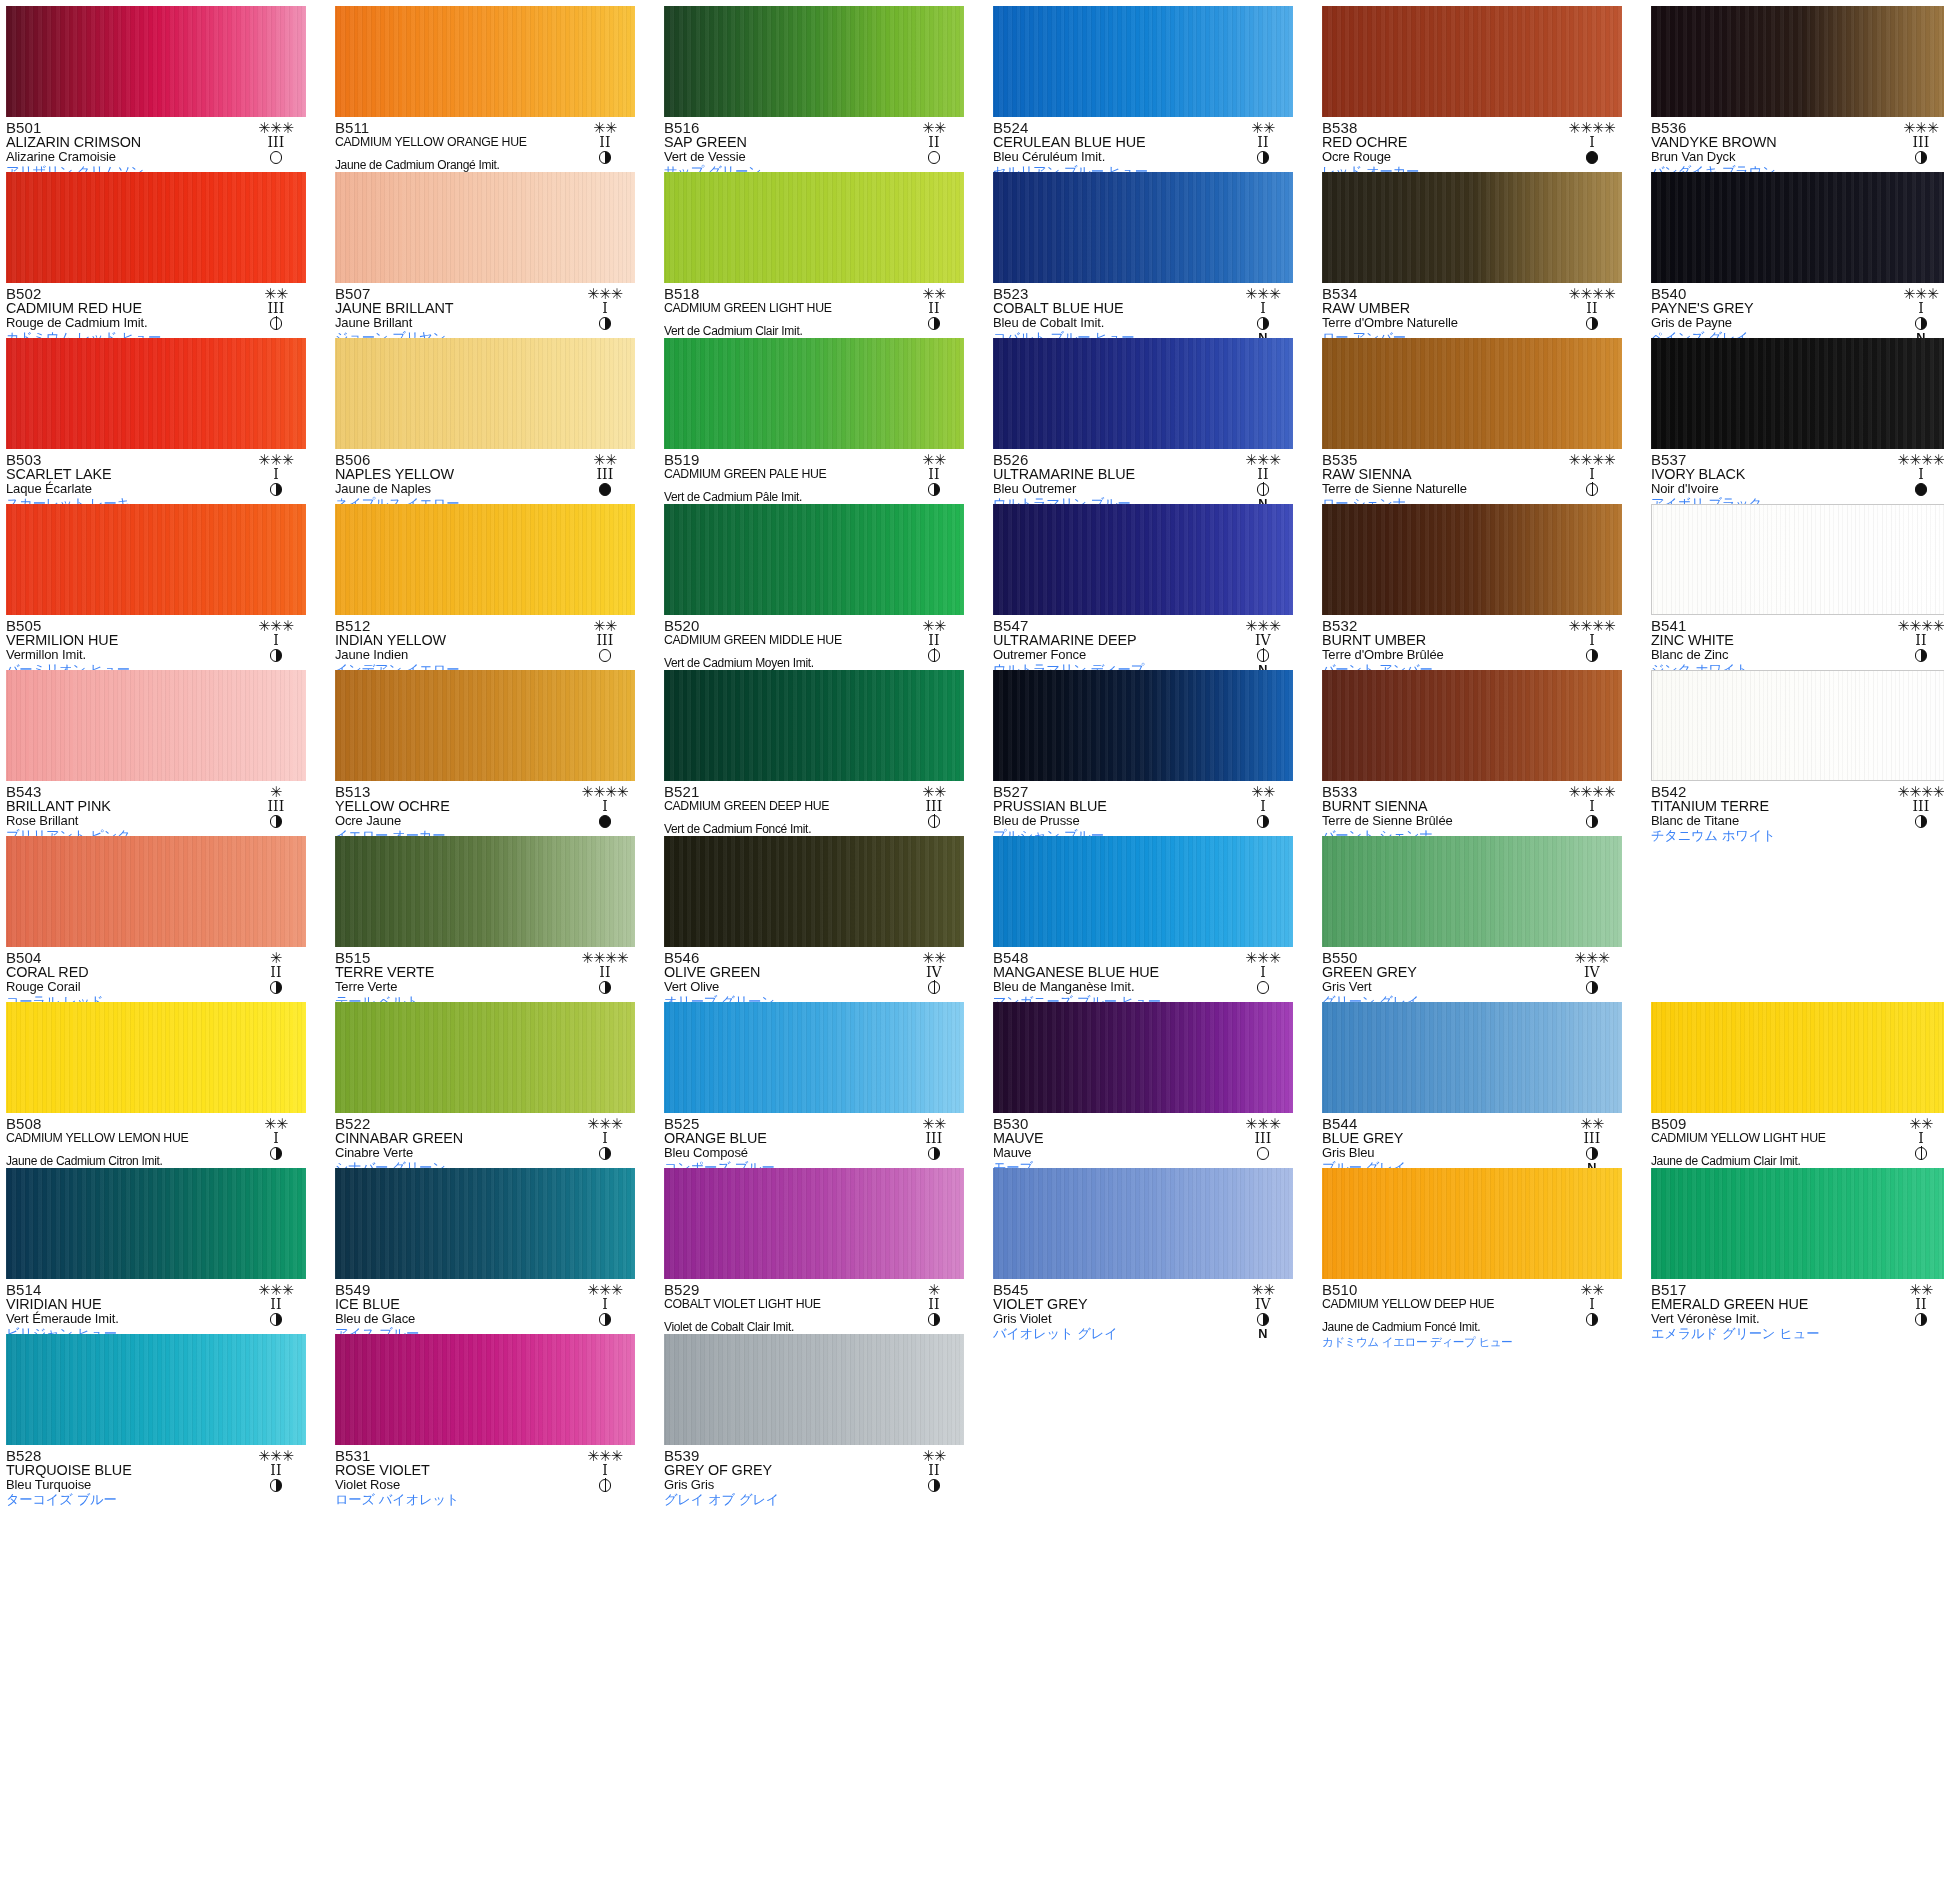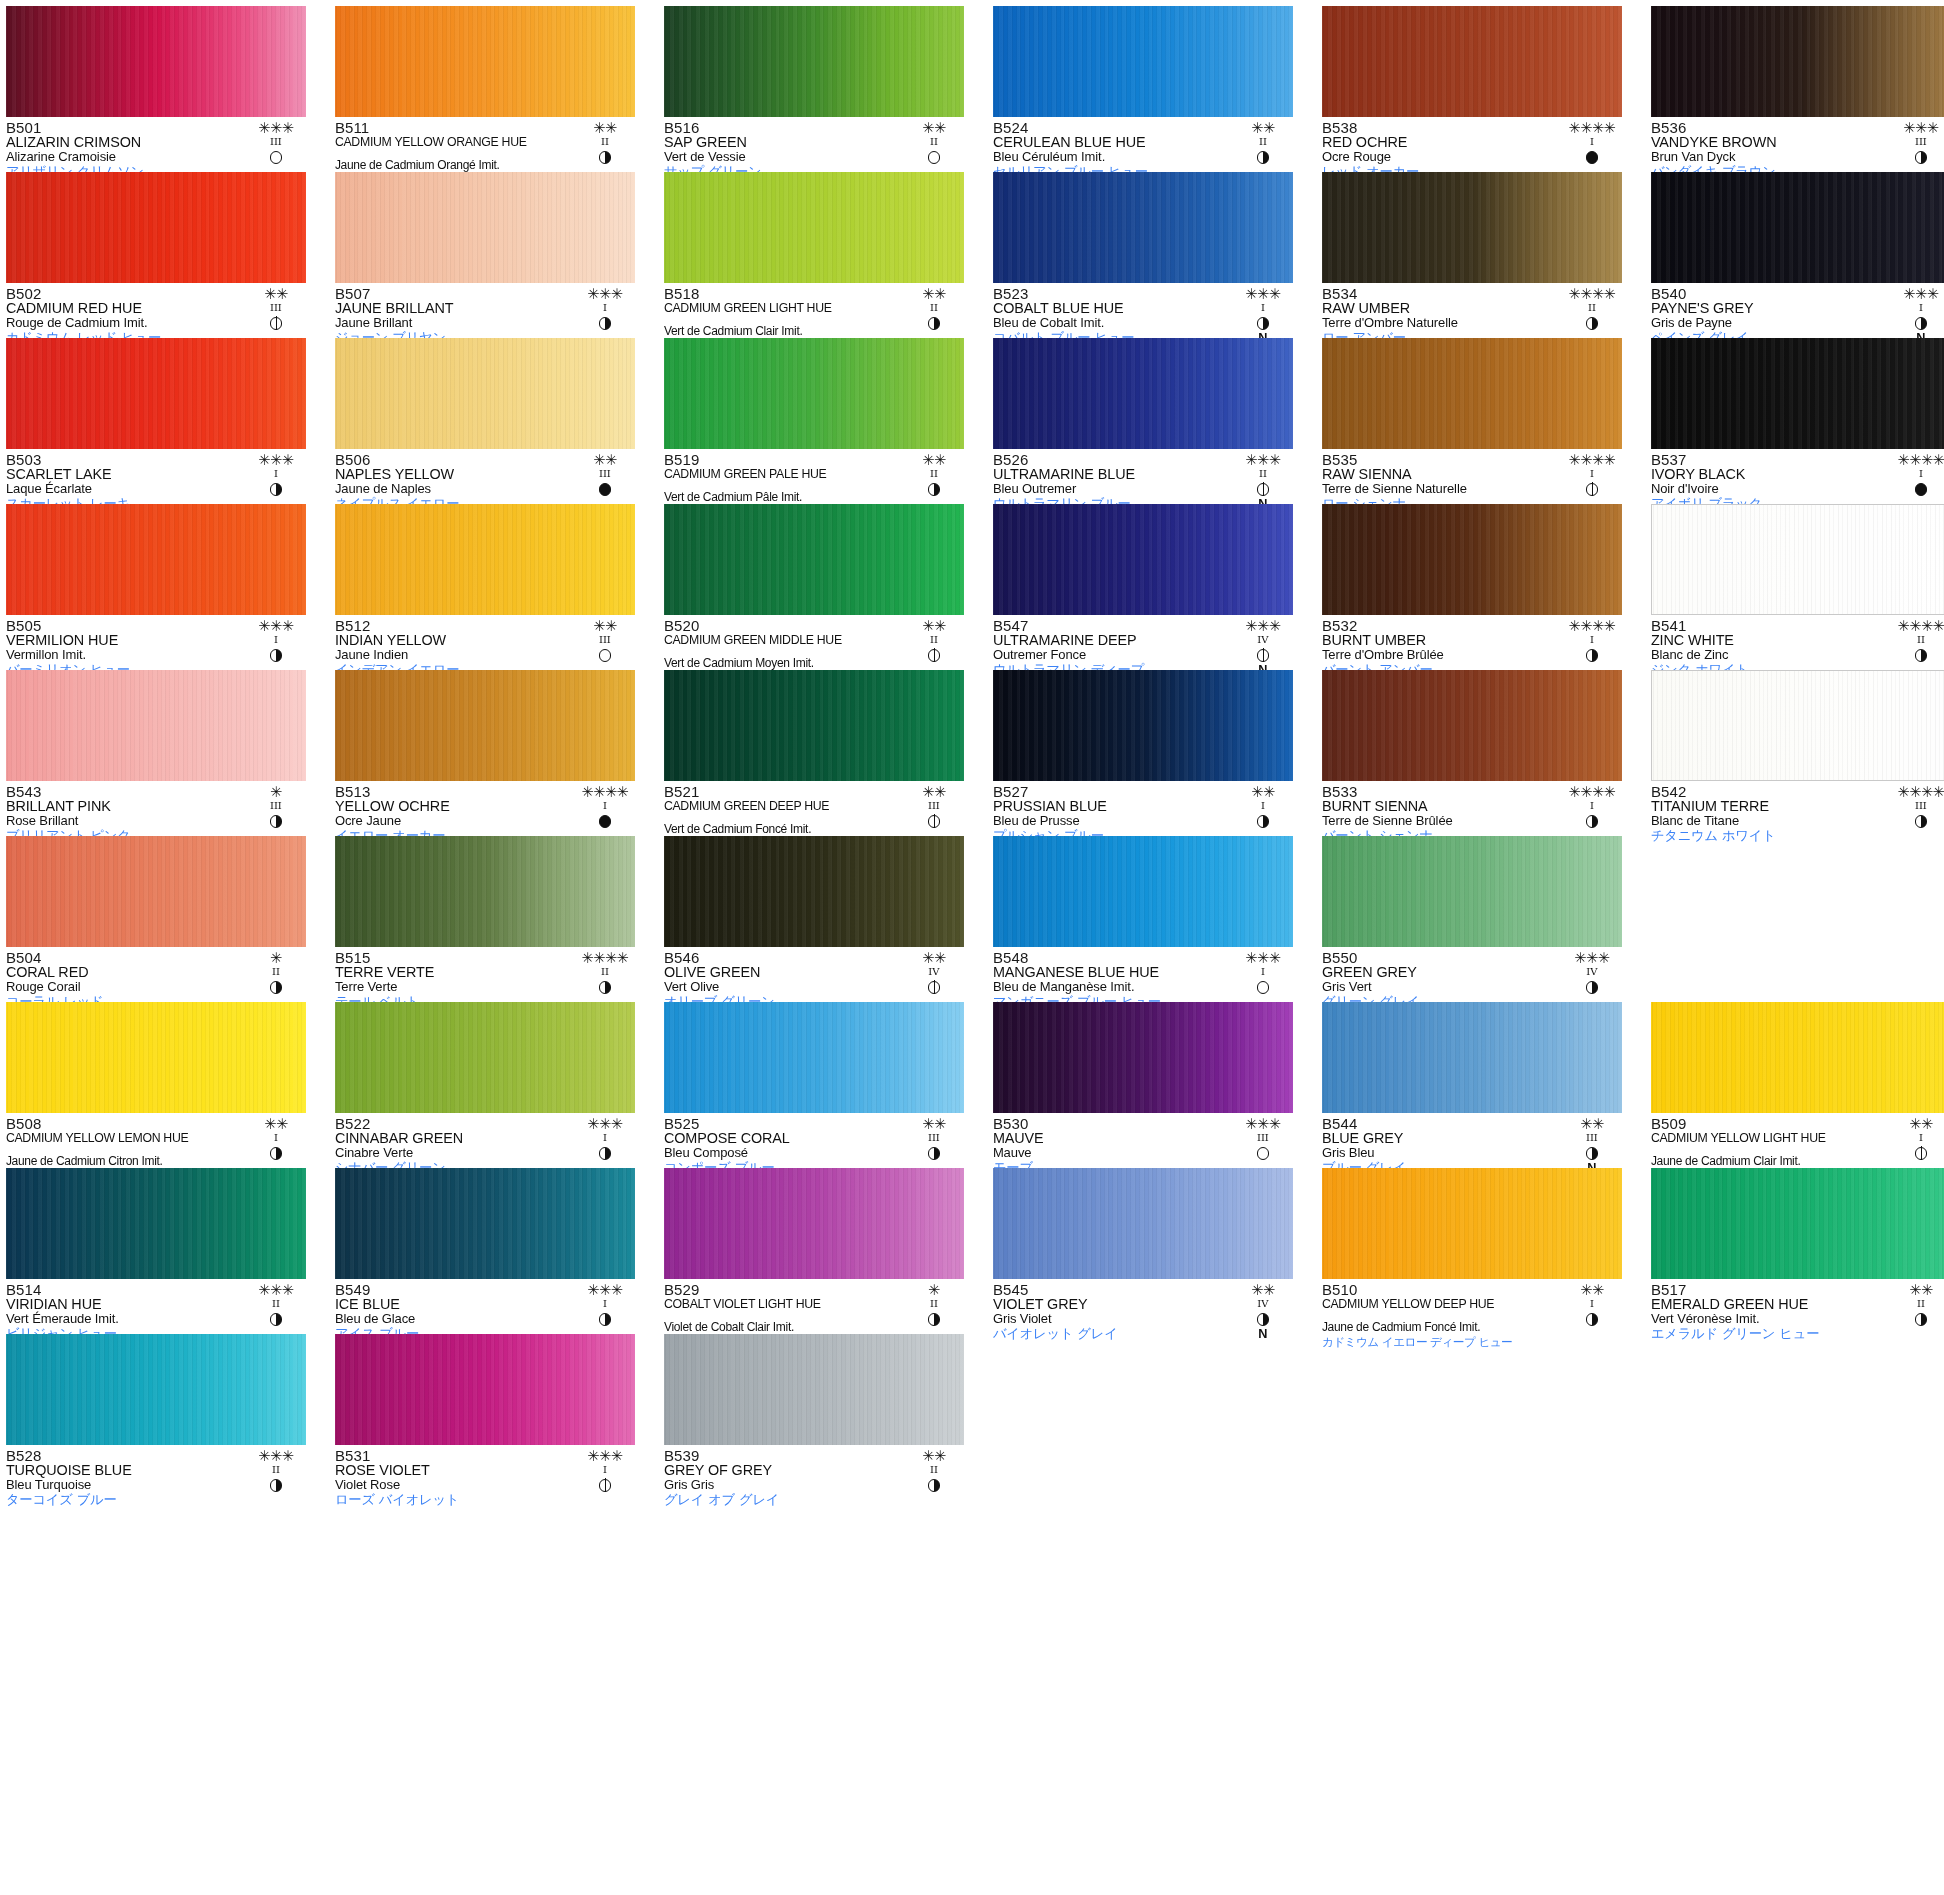--- a/index.html
+++ b/index.html
@@ -96,21 +96,21 @@
     left:240px;
     width:60px;
     text-align:center;
   }
   .m-stars{
     font-size:14.6px;line-height:15.6px;color:#111;letter-spacing:-0.5px;
     font-family:"DejaVu Sans","Liberation Sans",sans-serif;
     white-space:nowrap;
   }
   .m-series{
-    font-size:10px;line-height:14.6px;color:#111;
+    font-size:14px;line-height:14.6px;color:#111;
     font-family:"DejaVu Serif","Liberation Serif",serif;
   }
   .m-op{
     line-height:14.6px;height:14.6px;
     display:flex;align-items:center;justify-content:center;
   }
   .m-n{
     font-size:12.7px;line-height:14.6px;color:#111;font-weight:600;
   }
   .m-n.hidden{visibility:hidden;}
@@ -923,21 +923,21 @@
           </div>
         </div>
       </div>
       <div class="swatch-cell">
         <div class="swatch" style="background: linear-gradient(90deg, rgb(26, 142, 210) 0%, rgb(37, 152, 216) 22%, rgb(58, 166, 223) 50%, rgb(91, 184, 232) 76%, rgb(134, 206, 241) 100%);">
           <div class="grain"></div>
         </div>
         <div class="info">
           <div class="lines">
             <div class="row1">B525</div>
-            <div class="row2">COMPOSE CORAL</div>
+            <div class="row2">ORANGE BLUE</div>
             <div class="row3">Bleu Composé</div>
             <div class="row4">コンポーズ ブルー</div>
           </div>
           <div class="marks">
             <div class="m-stars">✳✳</div>
             <div class="m-series">III</div>
             <div class="m-op">
               <span class="op semi"></span>
             </div>
             <div class="m-n hidden">N</div>

